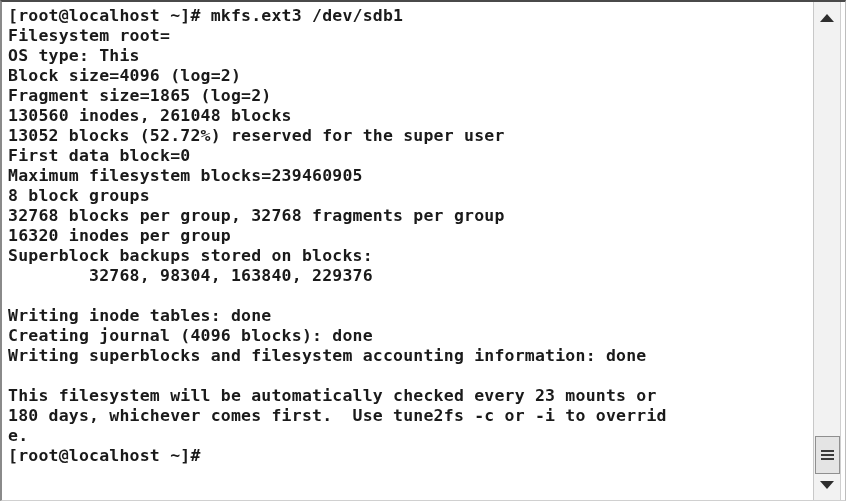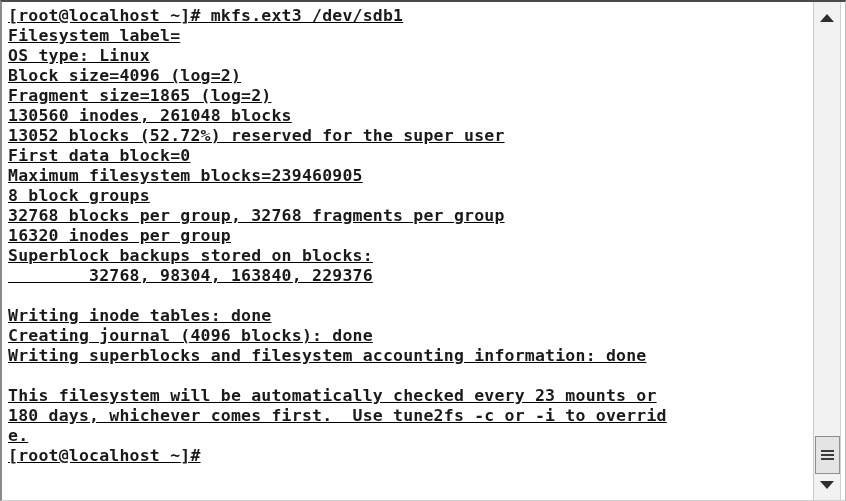--- a/index.html
+++ b/index.html
@@ -26,21 +26,20 @@
   .terminal-screen {
     position: absolute;
     left: 0;
     top: 0;
     right: 46px;
     bottom: 0;
     padding: 4px 0 16px 6px;
     box-sizing: border-box;
     background: #ffffff;
     overflow: hidden;
-    text-decoration: underline;
   }
 
   .term-line {
     font-family: "DejaVu Sans Mono", "Liberation Mono", monospace;
     font-size: 16.5px;
     line-height: 20px;
     height: 20px;
     color: #1a1a1a;
     white-space: pre;
     letter-spacing: 0.2px;
@@ -143,22 +142,22 @@
 </head>
 <body>
 
 <div class="terminal-window">
 
   <div class="window-edge-top"></div>
   <div class="window-edge-left"></div>
 
   <div class="terminal-screen">
     <div class="term-line">[root@localhost ~]# mkfs.ext3 /dev/sdb1</div>
-    <div class="term-line">Filesystem label=</div>
-    <div class="term-line">OS type: Linux</div>
+    <div class="term-line">Filesystem root=</div>
+    <div class="term-line">OS type: This</div>
     <div class="term-line">Block size=4096 (log=2)</div>
     <div class="term-line">Fragment size=1865 (log=2)</div>
     <div class="term-line">130560 inodes, 261048 blocks</div>
     <div class="term-line">13052 blocks (52.72%) reserved for the super user</div>
     <div class="term-line">First data block=0</div>
     <div class="term-line">Maximum filesystem blocks=239460905</div>
     <div class="term-line">8 block groups</div>
     <div class="term-line">32768 blocks per group, 32768 fragments per group</div>
     <div class="term-line">16320 inodes per group</div>
     <div class="term-line">Superblock backups stored on blocks:</div>

